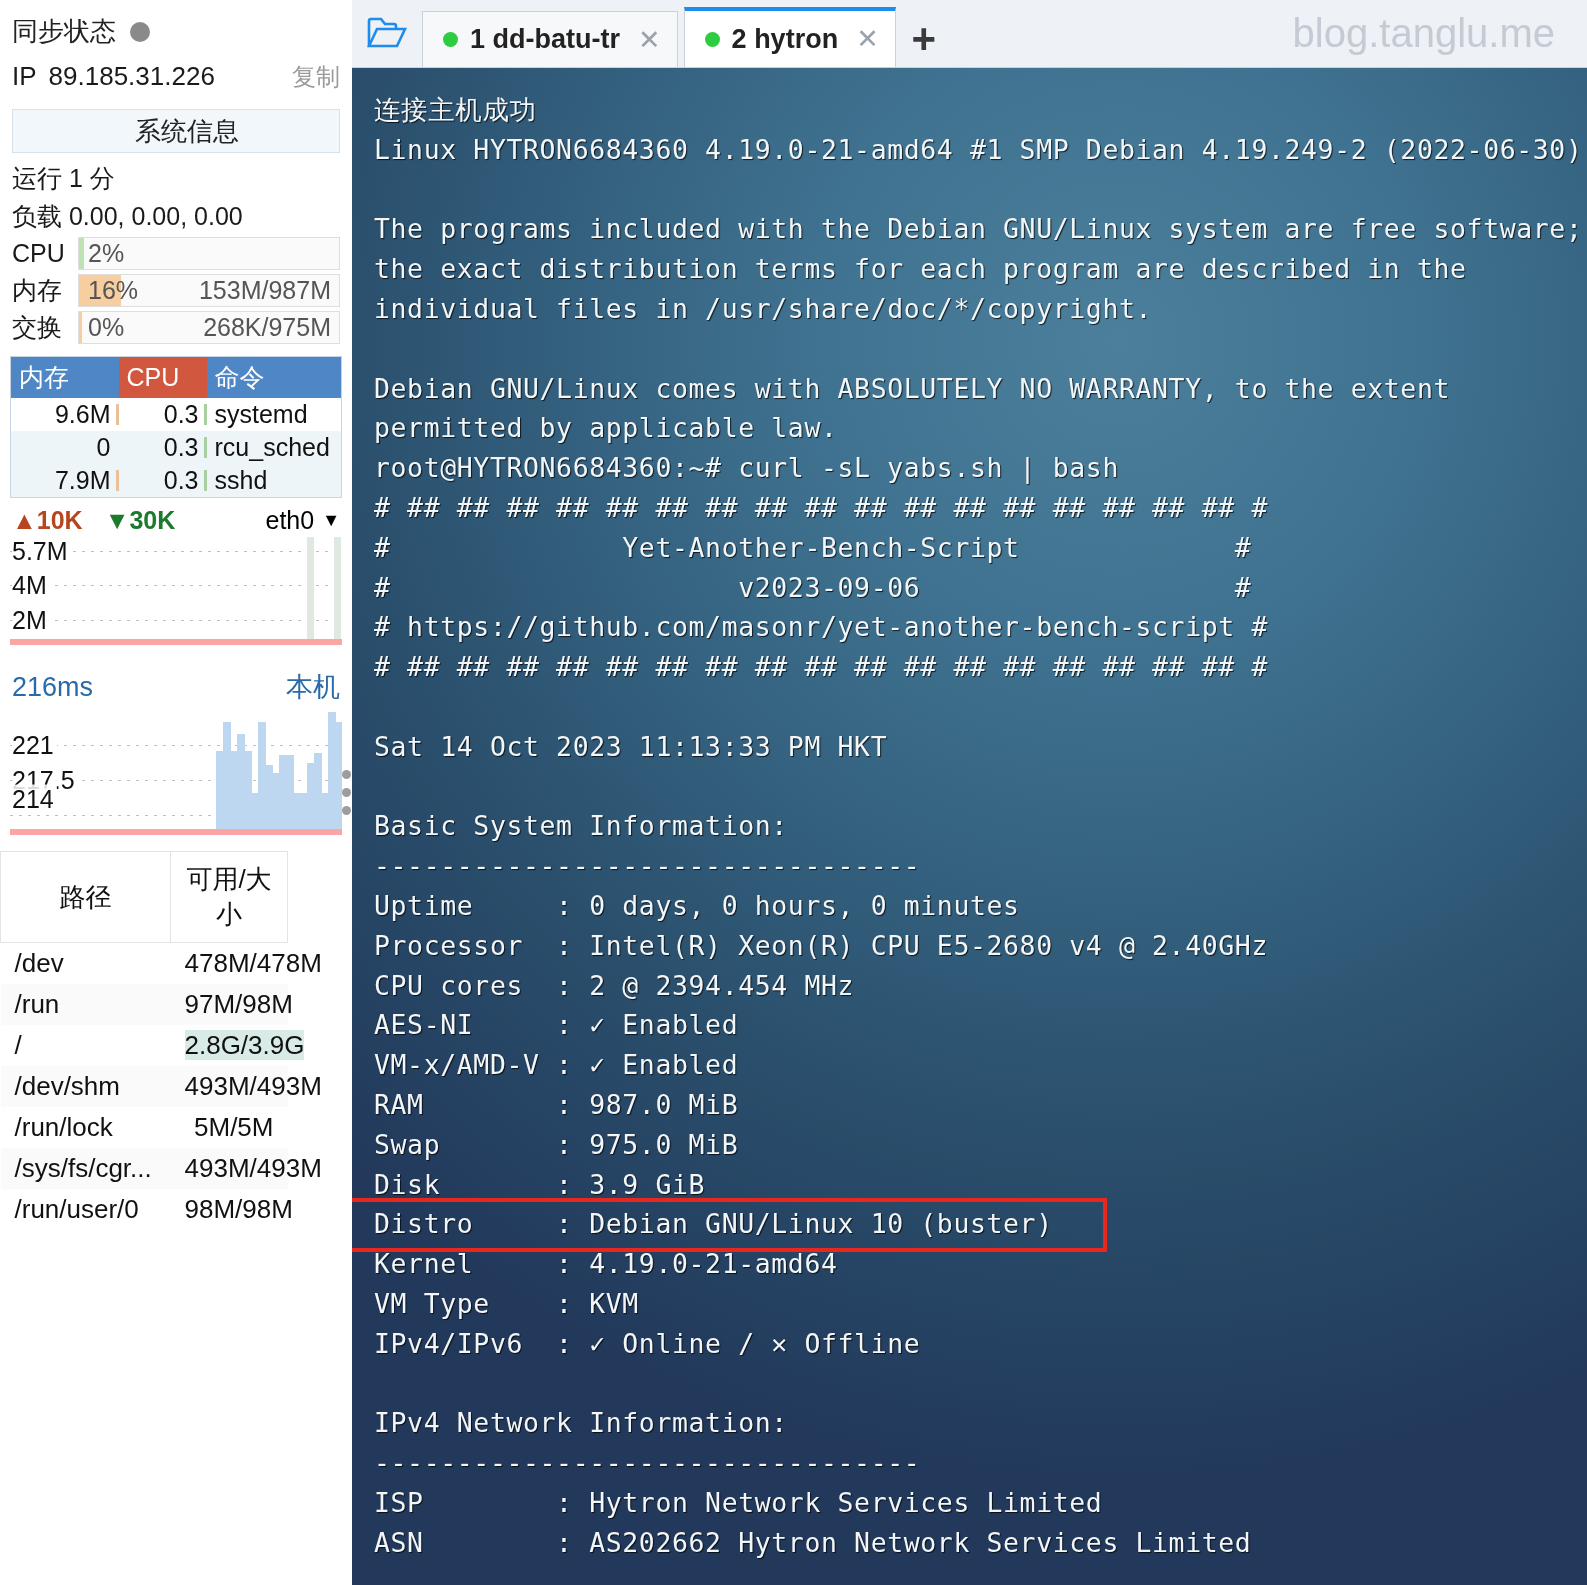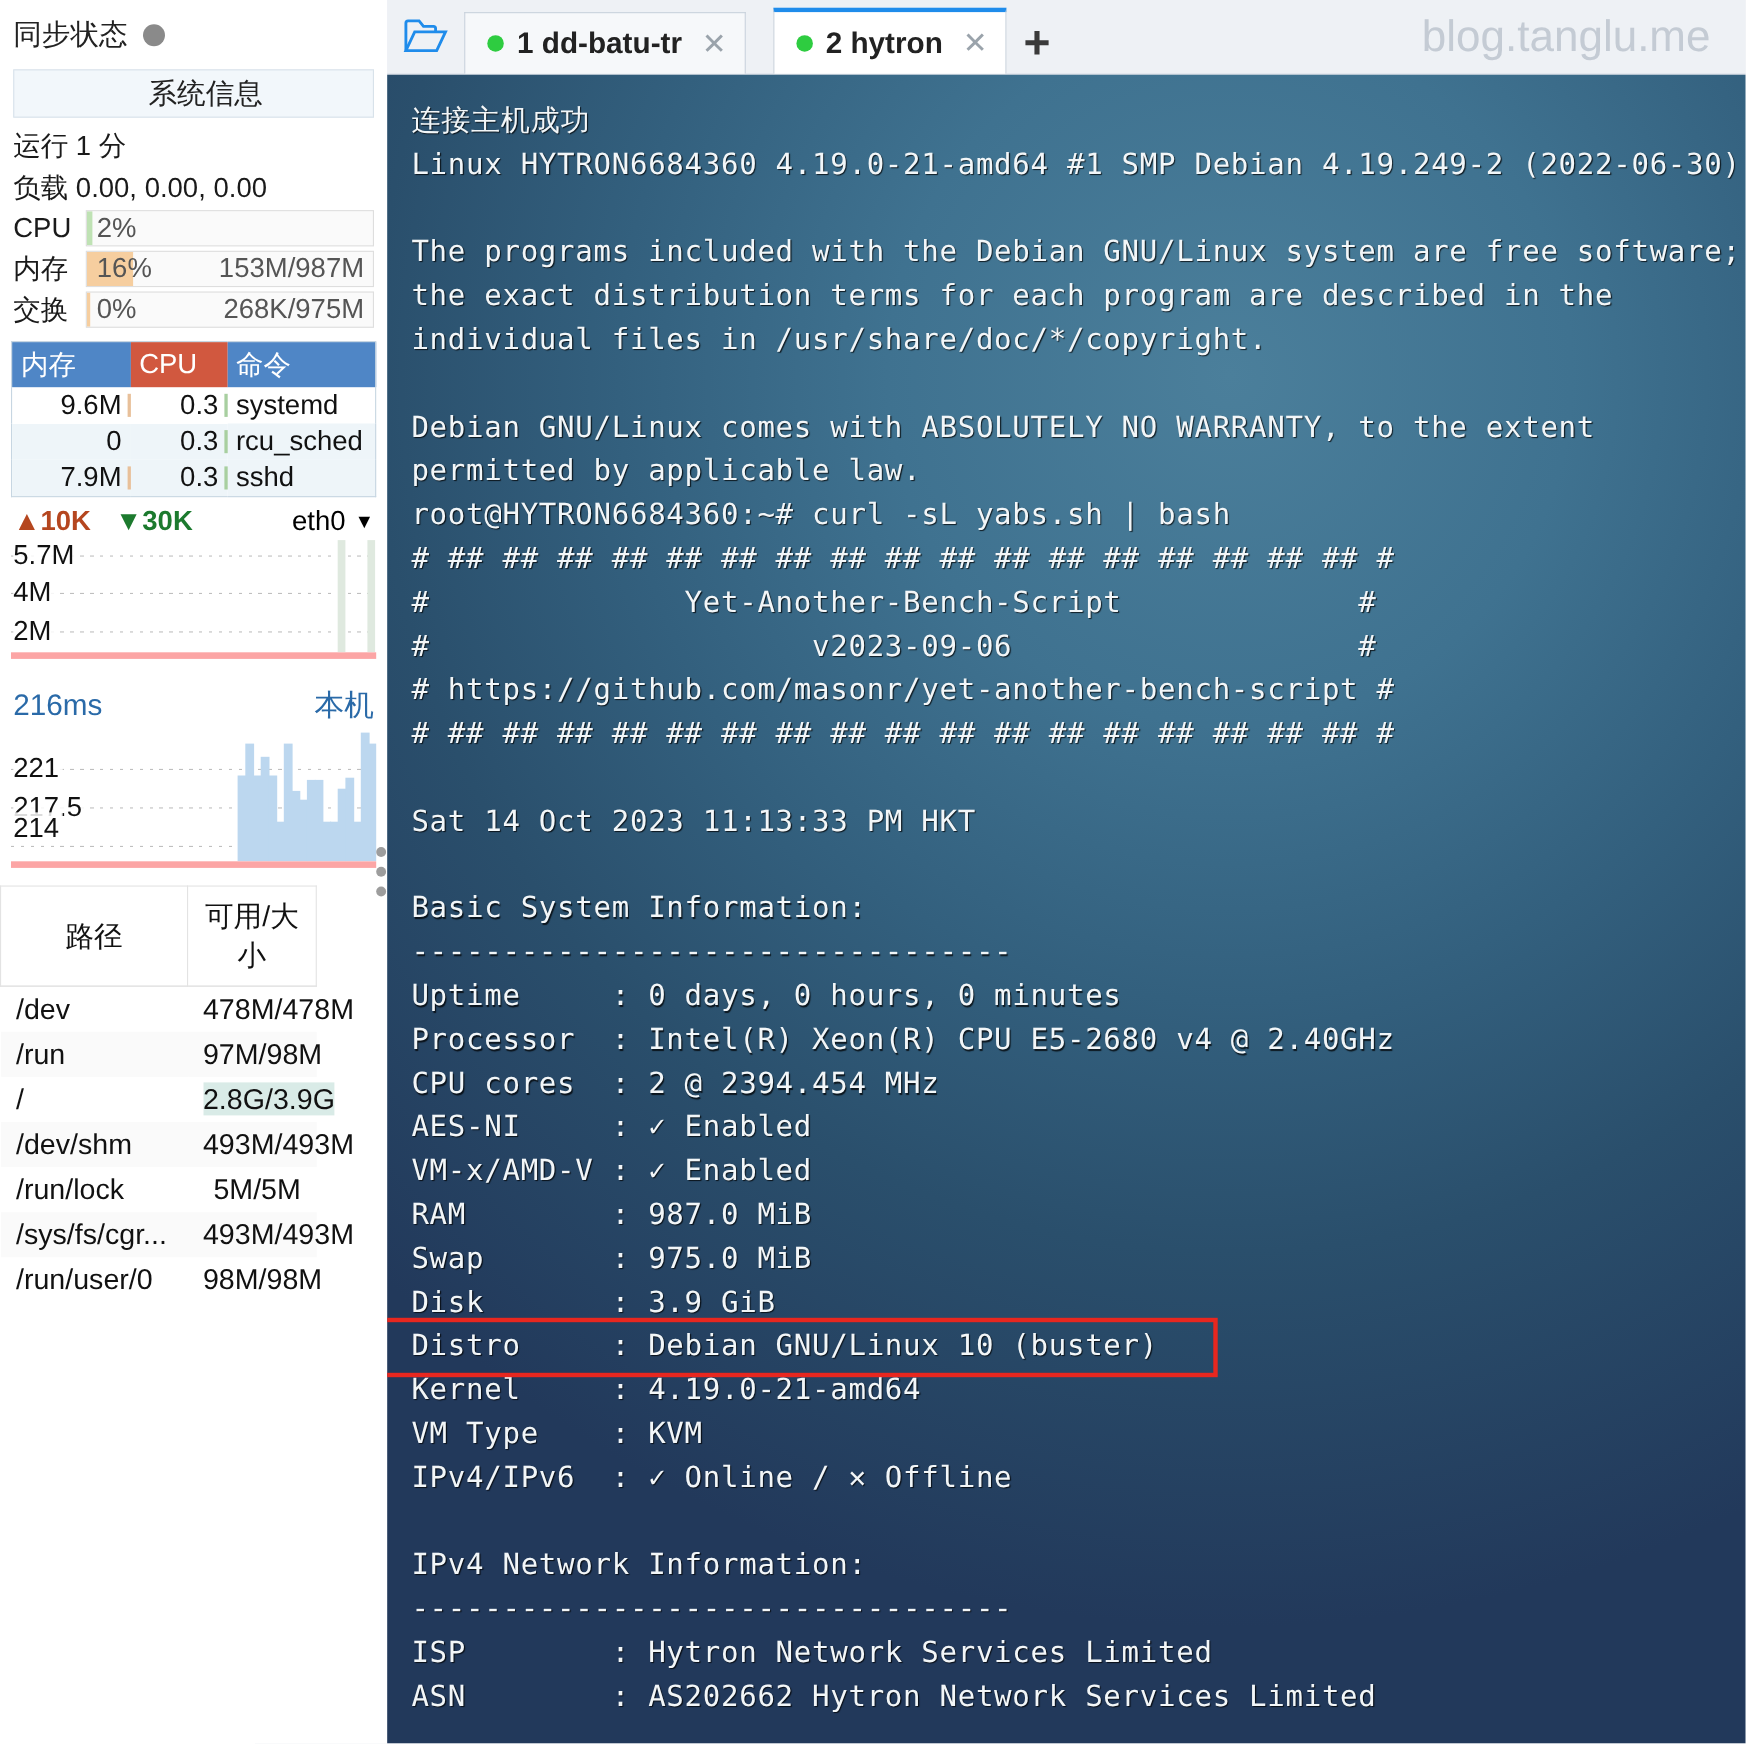--- a/index.html
+++ b/index.html
@@ -269,20 +269,25 @@
 </head>
 <body>
 
 <div id="sidebar">
 
   <div class="sync-row">
     <span class="sync-label">同步状态</span>
     <span class="sync-dot"></span>
   </div>
 
+  <div class="ip-row">
+    <span class="ip-label">IP</span>
+    <span class="ip-val">89.185.31.226</span>
+    <span class="copy-link">复制</span>
+  </div>
 
   <div class="sysinfo-btn">系统信息</div>
 
   <div class="stat-line">运行 1 分</div>
   <div class="stat-line">负载 0.00, 0.00, 0.00</div>
 
   <div id="meters">
       <div class="meter-row">
         <span class="meter-label">CPU</span>
         <div class="meter-bar">
@@ -444,21 +449,21 @@
         <path d="M3 30 V5 a2 2 0 0 1 2-2 h10 l4 5 h9 a2 2 0 0 1 2 2 v3"></path>
         <path d="M3 30 L11 13 h28 L31 30 Z"></path>
       </svg>
     </div>
     <div id="tabs-host" style="display:flex;align-items:flex-end;">
         <div class="tab">
           <span class="tdot"></span>
           <span>1 dd-batu-tr</span>
           <span class="tclose">✕</span>
         </div>
-        <div class="tab active" style="margin-left: 25px; align-items: center;">
+        <div class="tab active" style="margin-left: 6px; align-items: center;">
           <span class="tdot"></span>
           <span>2 hytron</span>
           <span class="tclose">✕</span>
         </div>
       </div>
     <div class="plus-btn">+</div>
     <div class="watermark">blog.tanglu.me</div>
   </div>
 
   <div id="term">

